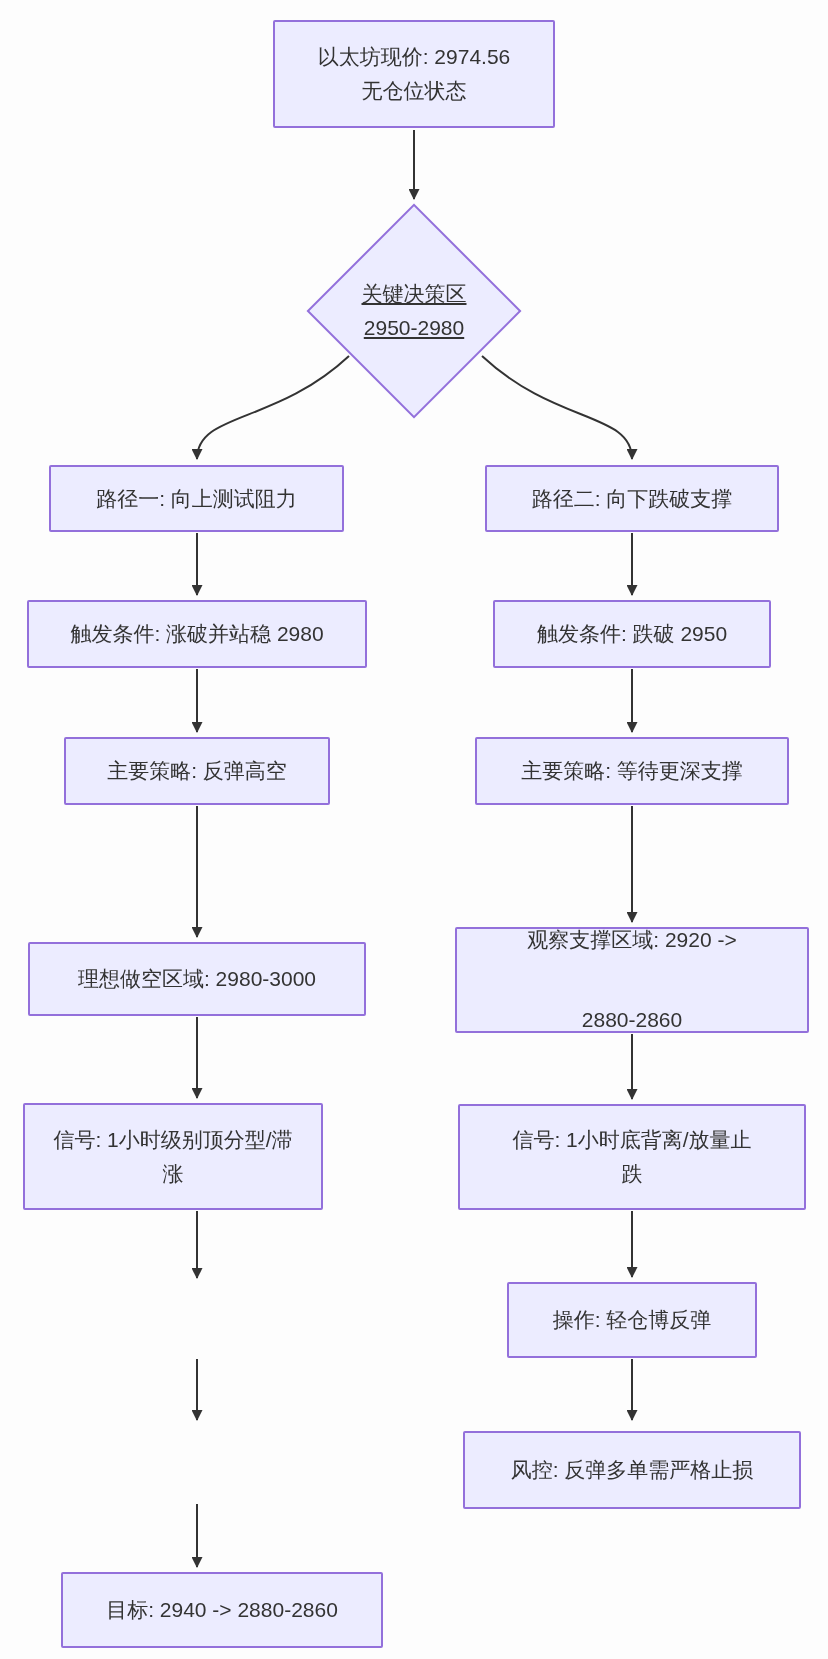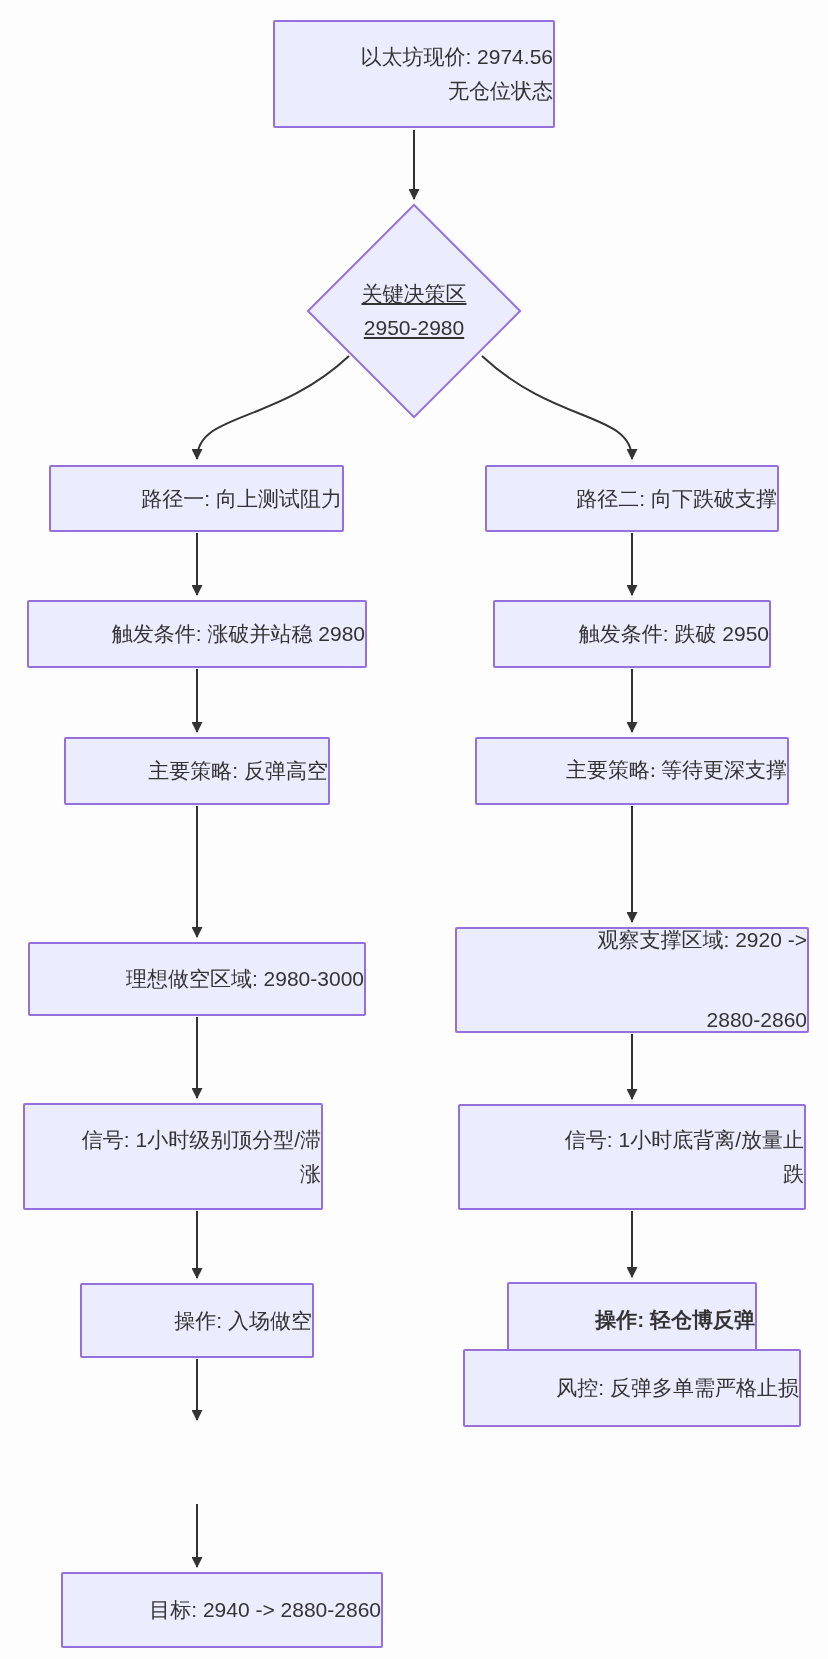--- a/index.html
+++ b/index.html
@@ -25,21 +25,21 @@
     pointer-events: none;
   }
   .node {
     position: absolute;
     box-sizing: border-box;
     background: #ECECFF;
     border: 2px solid #9370DB;
     border-radius: 2px;
     display: flex;
     flex-direction: column;
-    align-items: flex-end;
+    align-items: center;
     justify-content: center;
     text-align: center;
     font-size: 21px;
     line-height: 1.6;
   }
   .node .line {
     display: block;
     white-space: nowrap;
   }
   .diamond-shape {
@@ -124,52 +124,49 @@
 
   <div class="node" style="left:28px; top:942px; width:338px; height:74px;">
     <span class="line">理想做空区域: 2980-3000</span>
   </div>
 
   <div class="node" style="left:23px; top:1103px; width:300px; height:107px;">
     <span class="line">信号: 1小时级别顶分型/滞</span>
     <span class="line">涨</span>
   </div>
 
-  <div class="node" style="left:80px; top:1283px; width:234px; height:75px;">
-    <span class="line">操作: 入场做空</span>
-  </div>
 
 
   <div class="node" style="left:36px; top:1572px; width:322px; height:76px;margin-left:25px;">
     <span class="line">目标: 2940 -&gt; 2880-2860</span>
   </div>
 
   <div class="node" style="left:485px; top:465px; width:294px; height:67px;">
     <span class="line">路径二: 向下跌破支撑</span>
   </div>
 
   <div class="node" style="left:493px; top:600px; width:278px; height:68px;">
     <span class="line">触发条件: 跌破 2950</span>
   </div>
 
-  <div class="node" style="left:475px; top:737px; width:314px; height:68px;font-family:Liberation Serif, serif;">
+  <div class="node" style="left:475px; top:737px; width:314px; height:68px;">
     <span class="line">主要策略: 等待更深支撑</span>
   </div>
 
   <div class="node" style="left:455px; top:927px; width:354px; height:106px;gap:46px;">
     <span class="line">观察支撑区域: 2920 -&gt;</span>
     <span class="line">2880-2860</span>
   </div>
 
   <div class="node" style="left:458px; top:1104px; width:348px; height:106px;">
     <span class="line">信号: 1小时底背离/放量止</span>
     <span class="line">跌</span>
   </div>
 
-  <div class="node" style="left:507px; top:1282px; width:250px; height:76px;font-weight:bold;">
+  <div class="node" style="left:507px; top:1282px; width:250px; height:76px;">
     <span class="line">操作: 轻仓博反弹</span>
   </div>
 
-  <div class="node" style="left:463px; top:1349px; width:338px; height:78px;">
+  <div class="node" style="left:463px; top:1431px; width:338px; height:78px;">
     <span class="line">风控: 反弹多单需严格止损</span>
   </div>
 
 </div>
 
 </body></html>

